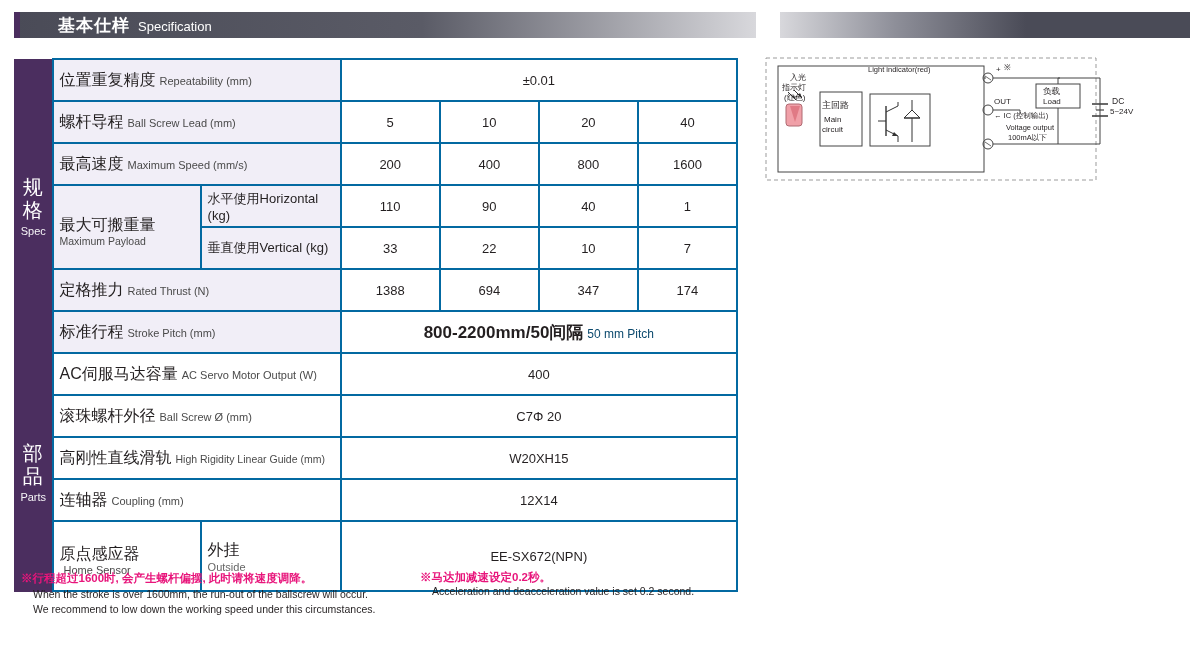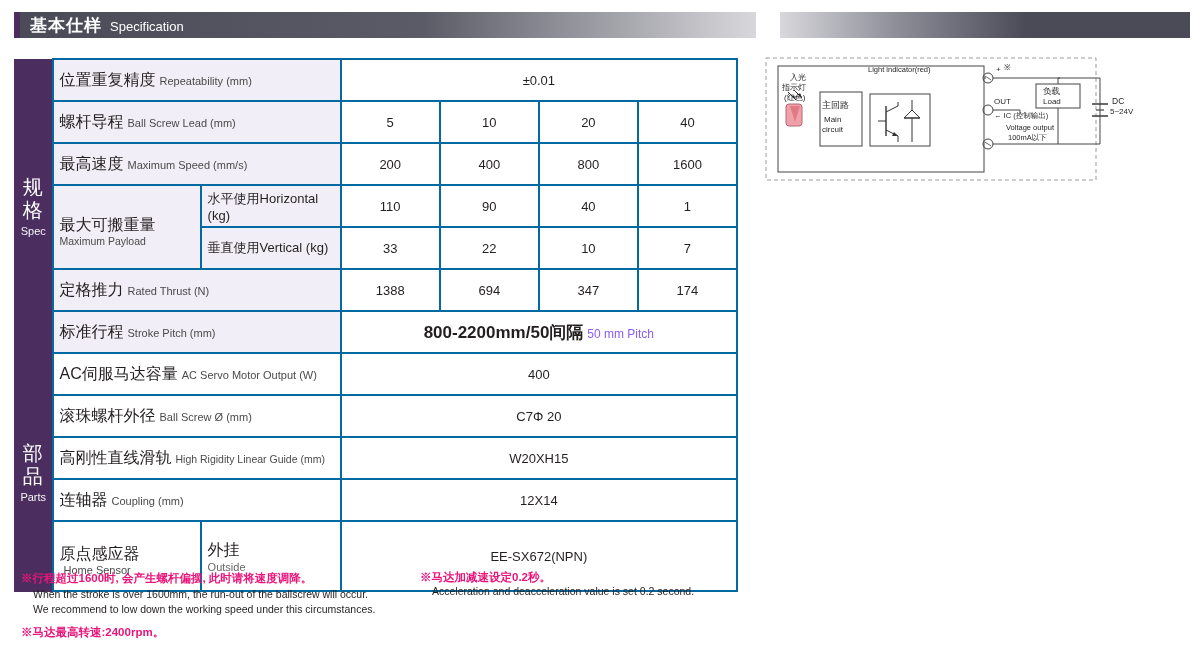--- a/index.html
+++ b/index.html
@@ -29,21 +29,21 @@
   .sec-header .htxt{
     position:relative;z-index:2;display:flex;align-items:baseline;
     padding-left:10px;
   }
   .sec-header .cn{
     font-size:17px;font-weight:bold;color:#ffffff;letter-spacing:1px;
   }
   .sec-header .en{
     font-size:13px;color:#ffffff;margin-left:8px;
   }
-  #spec-header{left:14px;top:12px;width:742px;}
+  #spec-header{left:14px;top:12px;width:742px;gap:28px;}
   #sensor-header{left:780px;top:12px;width:410px;}
   #sensor-header .hbg{
     background:linear-gradient(90deg,#d8d8dc 0%, #8e8f99 28%, #4a4b57 60%, #4a4b57 100%);
   }
 
   
   #spec-table{
     position:absolute;left:14px;top:58px;
     width:724px;
     border-collapse:collapse;
@@ -81,21 +81,21 @@
   .lbl-stack .l-cn{font-size:16px;display:block;line-height:1.2;margin-top:8px;}
   .lbl-stack .l-en{font-size:10.5px;display:block;margin-left:0;color:#4a4a4a;}
   .val{
     text-align:center;font-size:17px;
   }
   .val-big{
     text-align:center;font-size:19px;
   }
   .val-stroke{text-align:center;}
   .val-stroke .big{font-size:17px;font-weight:bold;}
-  .val-stroke .small{font-size:12px;color:#8b5cf6;margin-left:4px;}
+  .val-stroke .small{font-size:12px;color:#0c4a6e;margin-left:4px;}
   .lbl-white{background:#ffffff !important;}
   .lbl-white .l-cn{font-size:16px;}
   .lbl-white .l-en{font-size:11px;color:#4a4a4a;margin-left:4px;}
   .outside .o-cn{font-size:16px;display:block;}
   .outside .o-en{font-size:11px;color:#666;display:block;}
 
   
   .notes{
     position:absolute;left:14px;top:570px;width:760px;
     font-size:11px;line-height:1.45;margin-left:7px;
@@ -257,21 +257,20 @@
       </td>
       <td class="val-big" colspan="4">EE-SX672(NPN)</td>
     </tr>
   </tbody>
 </table>
 
 <div class="notes">
   <div class="note-red">※行程超过1600时, 会产生螺杆偏摆, 此时请将速度调降。</div>
   <div class="note-dark" style="padding-left:12px;">When the stroke is over 1600mm, the run-out of the ballscrew will occur.</div>
   <div class="note-dark" style="padding-left:12px;">We recommend to low down the working speed under this circumstances.</div>
-  <div class="note-red" style="margin-top:7px;">※马达最高转速:2400rpm。</div>
 </div>
 
 <div class="notes-right">
   <div class="note-red">※马达加减速设定0.2秒。</div>
   <div class="note-dark" style="padding-left:12px;">Acceleration and deacceleration value is set 0.2 second.</div>
 </div>
 
 <div id="sensor-wrap">
   <svg width="400" height="145" viewBox="0 0 400 145">
 

